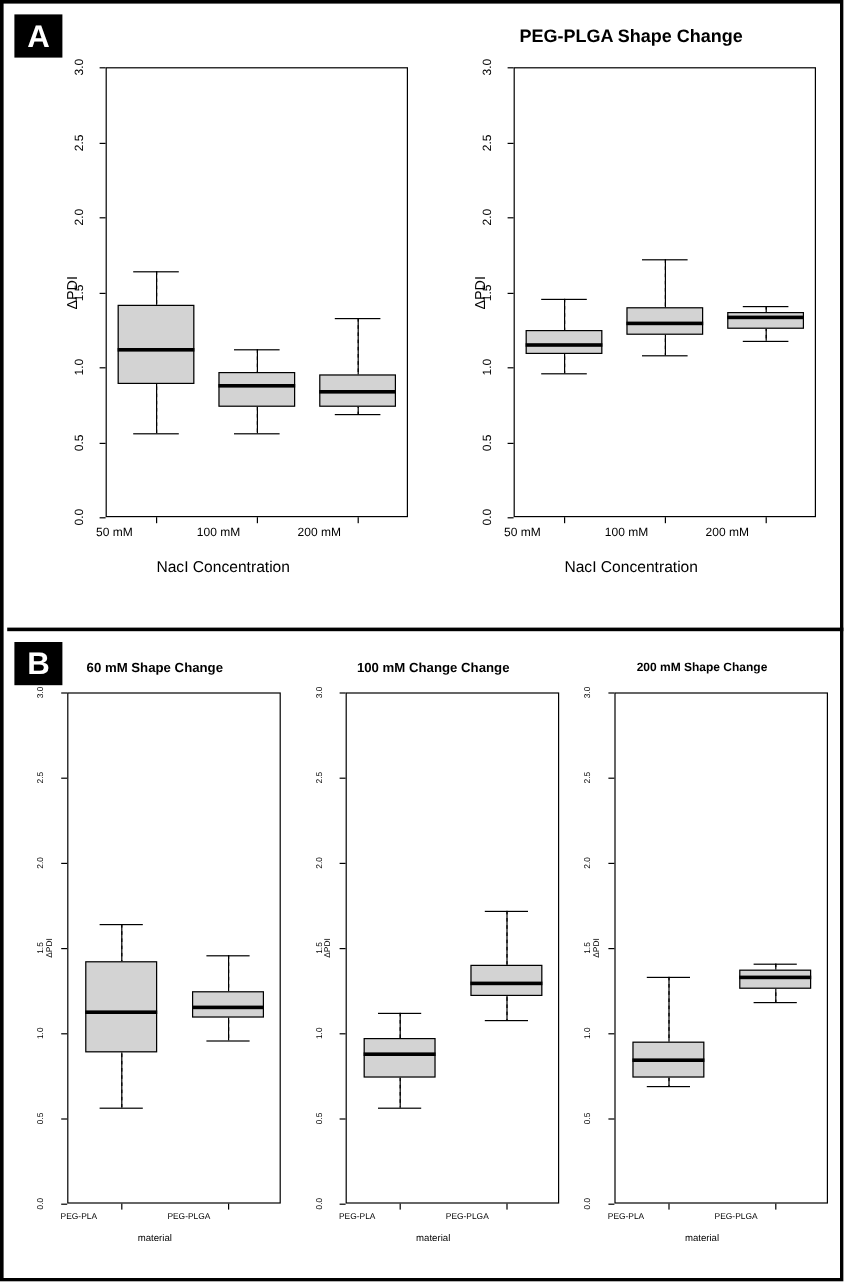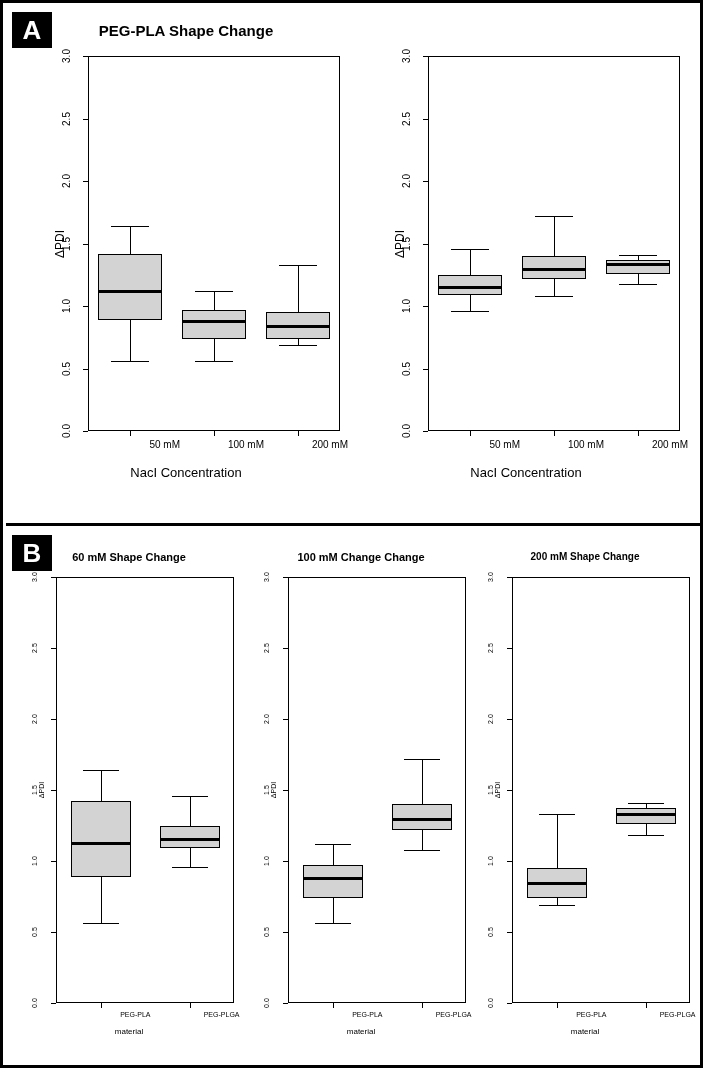--- a/index.html
+++ b/index.html
@@ -17,40 +17,39 @@
 
   .plot{position:absolute;box-sizing:border-box;}
   .plot .title{position:absolute;left:0;right:0;text-align:center;font-weight:bold;color:#000;}
   .plot .frame{position:absolute;box-sizing:border-box;border:1px solid #000;background:#fff;}
   .axis-label-y{position:absolute;transform:rotate(-90deg);transform-origin:50% 50%;
     text-align:center;white-space:nowrap;color:#000;}
   .axis-label-x{position:absolute;left:0;right:0;text-align:center;color:#000;white-space:nowrap;}
   .ytick{position:absolute;white-space:nowrap;color:#000;text-align:center;
     transform:rotate(-90deg);transform-origin:50% 50%;}
   .ytickmark{position:absolute;background:#000;height:1px;}
-  .xtick{position:absolute;text-align:right;color:#000;white-space:nowrap;}
+  .xtick{position:absolute;text-align:left;color:#000;white-space:nowrap;}
   .xtickmark{position:absolute;background:#000;width:1px;}
 
   
   .bx{position:absolute;box-sizing:border-box;background:#d3d3d3;border:1px solid #000;}
   .med{position:absolute;background:#000;}
   .whisk{position:absolute;background:#000;width:1px;
      background-image:linear-gradient(#000 55%,rgba(0,0,0,0) 0%);
      background-size:1px 6px;background-repeat:repeat-y;}
   .cap{position:absolute;background:#000;height:1px;}
 </style>
 </head>
 <body>
 
 <div id="figure">
 
   <div id="panelA" class="panel">
     <div id="tagA" class="panel-tag">A</div>
     <div class="plot" style="left:10px;top:16px;width:340px;height:495px;">
-        <div class="title" style="top: 0px; font-size: 15px; font-weight: bold;">PEG-PLA Shape Change</div>
         <div class="frame" style="left: 72px; top: 34px; width: 252px; height: 375px;"></div>
         <div class="ytickmark" style="left: 67px; top: 409px; width: 5px;"></div>
         <div class="ytick" style="font-size: 10px; width: 30px; left: 36px; top: 402px; line-height: 14px;">0.0</div>
         <div class="ytickmark" style="left: 67px; top: 347px; width: 5px;"></div>
         <div class="ytick" style="font-size: 10px; width: 30px; left: 36px; top: 339.5px; line-height: 14px;">0.5</div>
         <div class="ytickmark" style="left: 67px; top: 284px; width: 5px;"></div>
         <div class="ytick" style="font-size: 10px; width: 30px; left: 36px; top: 277px; line-height: 14px;">1.0</div>
         <div class="ytickmark" style="left: 67px; top: 222px; width: 5px;"></div>
         <div class="ytick" style="font-size: 10px; width: 30px; left: 36px; top: 214.5px; line-height: 14px;">1.5</div>
         <div class="ytickmark" style="left: 67px; top: 159px; width: 5px;"></div>
@@ -77,20 +76,21 @@
         <div class="whisk" style="left: 282px; top: 242.75px; height: 80px;"></div>
         <div class="cap" style="left: 262.8px; width: 38.4px; top: 243px;"></div>
         <div class="cap" style="left: 262.8px; width: 38.4px; top: 323px;"></div>
         <div class="bx" style="left: 250px; width: 64px; top: 290.25px; height: 26.25px;"></div>
         <div class="med" style="left: 250px; width: 64px; top: 302.5px; height: 3px;"></div>
         <div class="xtickmark" style="left: 282px; top: 409px; height: 5px;"></div>
         <div class="xtick" style="font-size: 10px; left: 232px; width: 100px; top: 417px;">200 mM</div>
         <div class="axis-label-x" style="font-size: 13px; top: 443px;">NacI Concentration</div>
       </div>
     <div class="plot" style="left:350px;top:16px;width:340px;height:495px;">
+        <div class="title" style="top: 0px; font-size: 15px; font-weight: bold;">PEG-PLGA Shape Change</div>
         <div class="frame" style="left: 72px; top: 34px; width: 252px; height: 375px;"></div>
         <div class="ytickmark" style="left: 67px; top: 409px; width: 5px;"></div>
         <div class="ytick" style="font-size: 10px; width: 30px; left: 36px; top: 402px; line-height: 14px;">0.0</div>
         <div class="ytickmark" style="left: 67px; top: 347px; width: 5px;"></div>
         <div class="ytick" style="font-size: 10px; width: 30px; left: 36px; top: 339.5px; line-height: 14px;">0.5</div>
         <div class="ytickmark" style="left: 67px; top: 284px; width: 5px;"></div>
         <div class="ytick" style="font-size: 10px; width: 30px; left: 36px; top: 277px; line-height: 14px;">1.0</div>
         <div class="ytickmark" style="left: 67px; top: 222px; width: 5px;"></div>
         <div class="ytick" style="font-size: 10px; width: 30px; left: 36px; top: 214.5px; line-height: 14px;">1.5</div>
         <div class="ytickmark" style="left: 67px; top: 159px; width: 5px;"></div>

